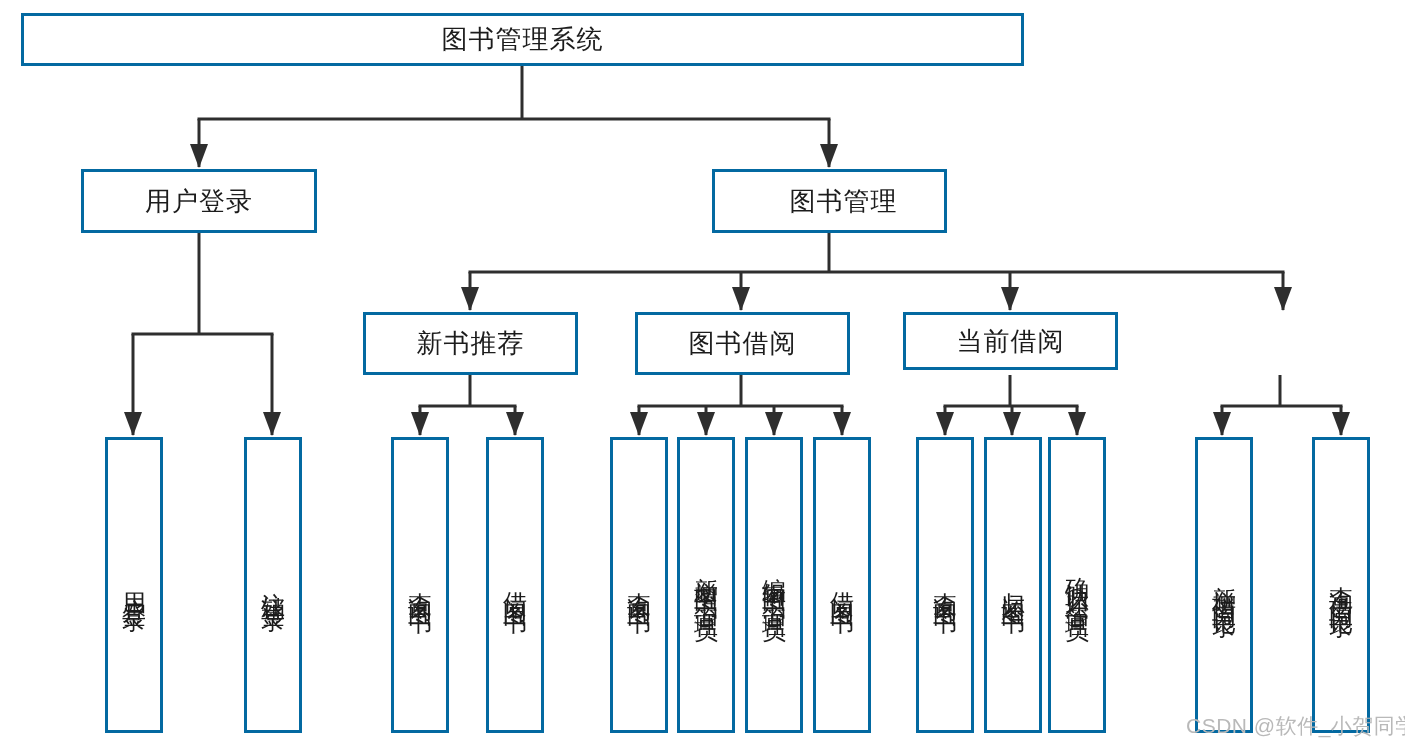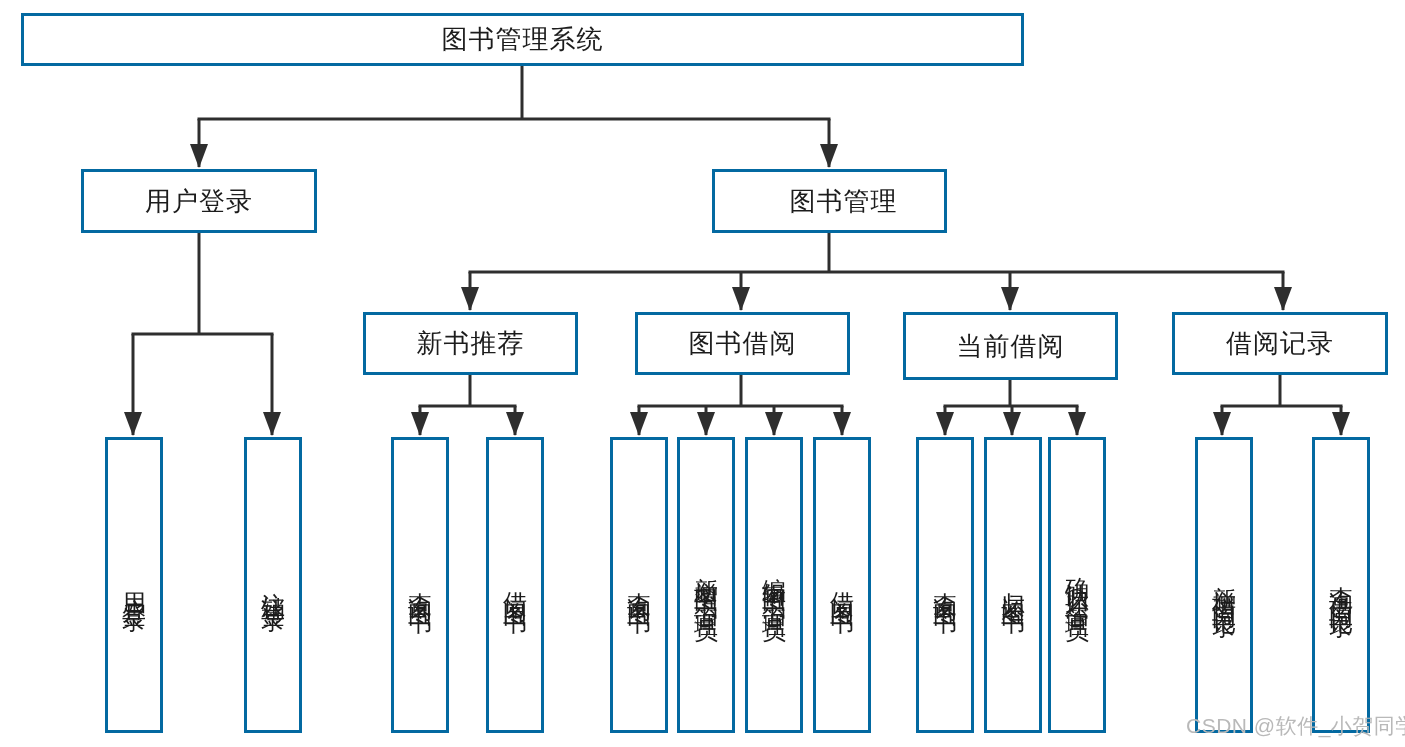--- a/index.html
+++ b/index.html
@@ -48,21 +48,21 @@
     letter-spacing: 6px;
     white-space: nowrap;
     line-height: 1;
   }
   
   .n-root            { left: 21px;   top: 13px;  width: 1003px; height: 53px; }
   .n-user-login      { left: 81px;   top: 169px; width: 236px;  height: 64px; }
   .n-book-mgmt       { left: 712px;  top: 169px; width: 235px;  height: 64px; padding-left: 28px; }
   .n-new-book        { left: 363px;  top: 312px; width: 215px;  height: 63px; }
   .n-book-borrow     { left: 635px;  top: 312px; width: 215px;  height: 63px; }
-  .n-current-borrow  { left: 903px;  top: 312px; width: 215px;  height: 68px; }
+  .n-current-borrow  { left: 903px;  top: 312px; width: 215px;  height: 58px; }
   .n-borrow-record   { left: 1172px; top: 312px; width: 216px;  height: 63px; }
   .leaf { top: 437px; width: 58px; height: 296px; }
   .l1  { left: 105px; }
   .l2  { left: 244px; }
   .l3  { left: 391px; }
   .l4  { left: 486px; }
   .l5  { left: 610px; }
   .l6  { left: 677px; }
   .l7  { left: 745px; }
   .l8  { left: 813px; }
@@ -150,23 +150,20 @@
 
   <div class="node hnode n-new-book">
     <span>新书推荐</span>
   </div>
   <div class="node hnode n-book-borrow">
     <span>图书借阅</span>
   </div>
   <div class="node hnode n-current-borrow">
     <span>当前借阅</span>
   </div>
-  <div class="node hnode n-borrow-record">
-    <span>借阅记录</span>
-  </div>
 
   <div class="node vnode leaf l1">
     <span class="vtext">用户登录</span>
   </div>
   <div class="node vnode leaf l2">
     <span class="vtext">注销登录</span>
   </div>
 
   <div class="node vnode leaf l3">
     <span class="vtext">查询图书</span>

